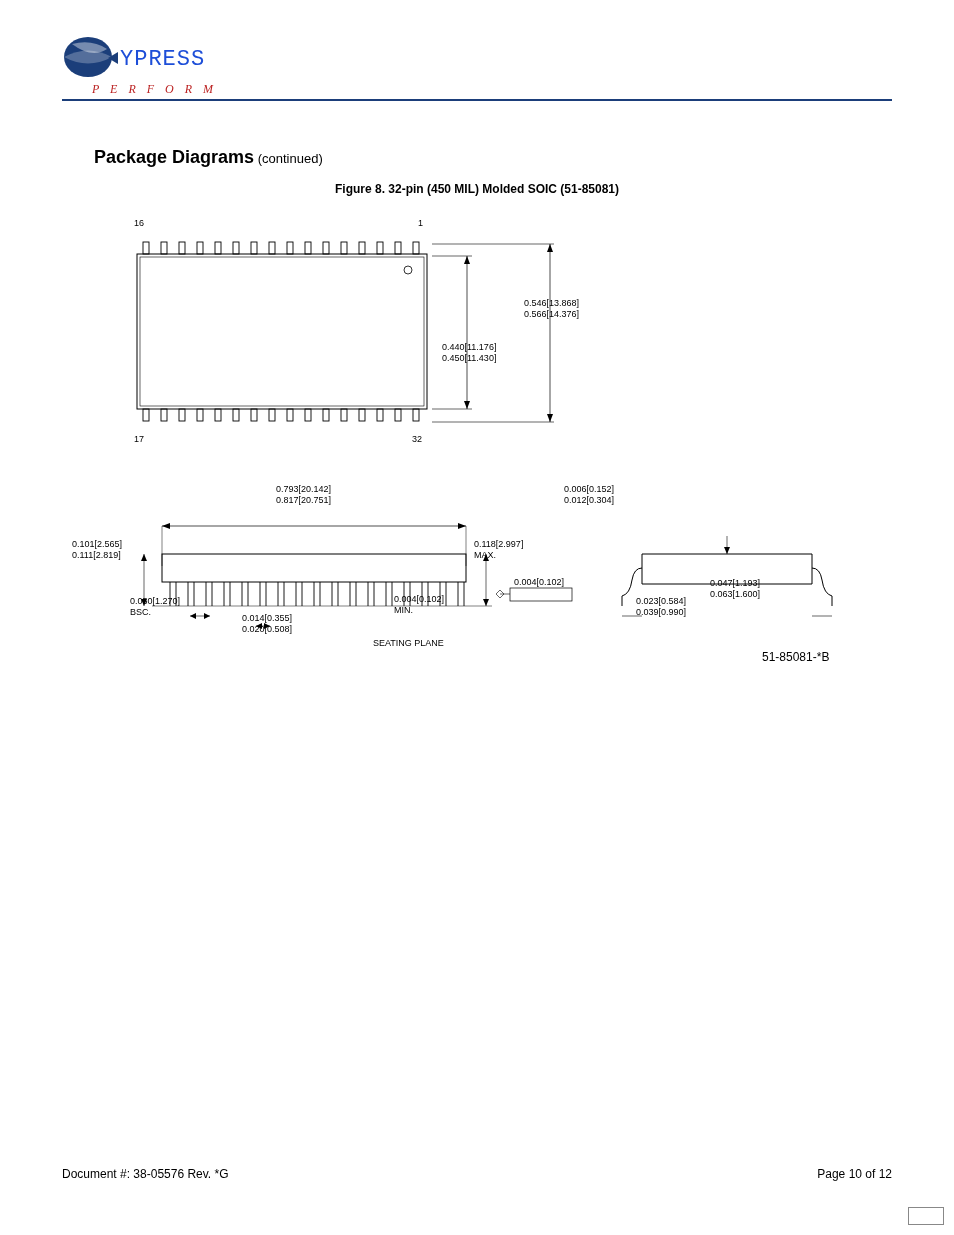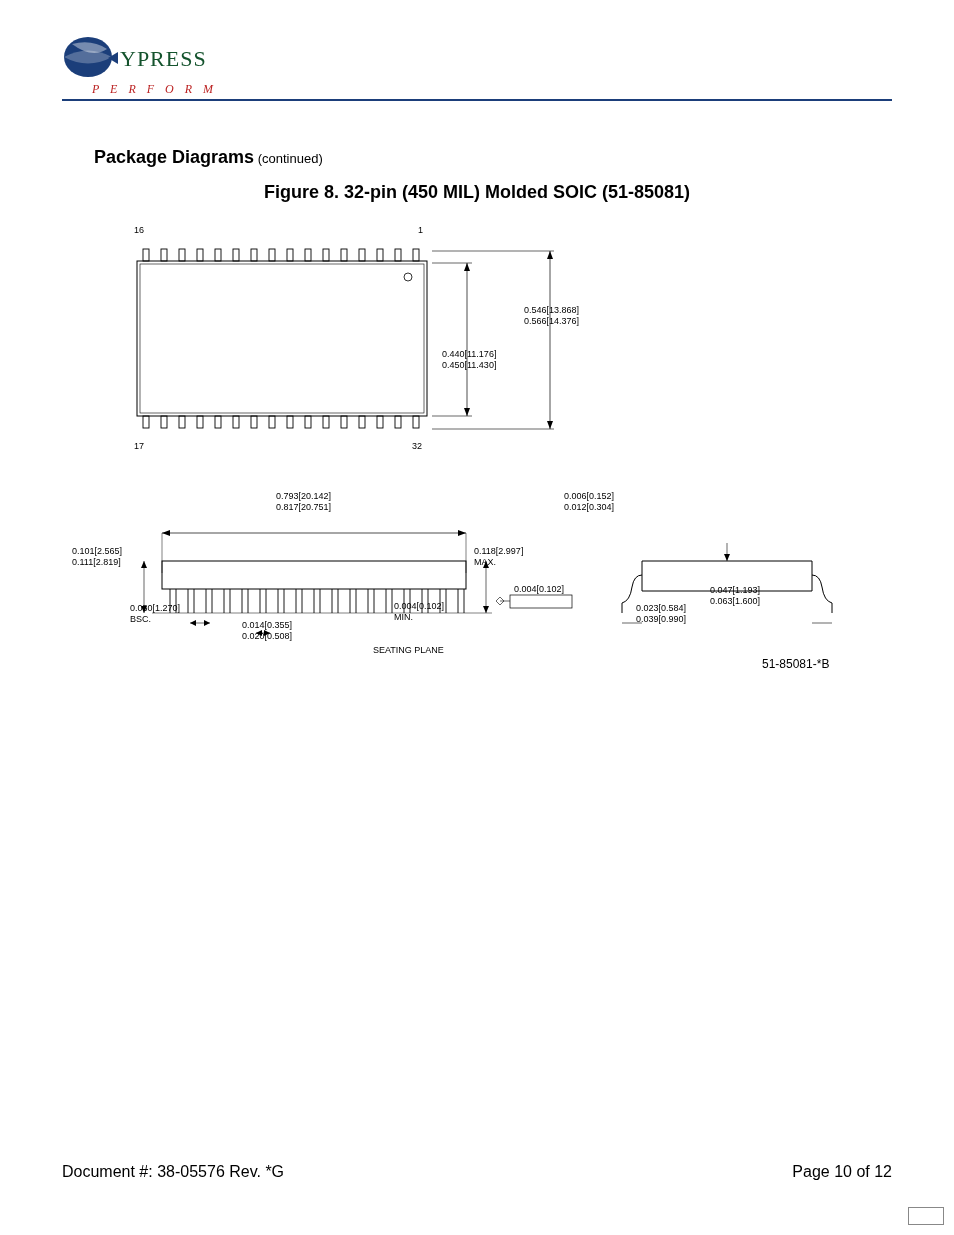--- a/index.html
+++ b/index.html
@@ -28,24 +28,24 @@
   }
   .logo-top {
     display: flex;
     align-items: center;
   }
   .logo-globe {
     width: 62px;
     height: 50px;
   }
   .logo-name {
-    font-family: Liberation Serif, serif;
+    font-family: Liberation Mono, monospace;
     font-size: 22px;
     letter-spacing: 1px;
-    color: #14532d;
+    color: #1d4ed8;
     margin-left: -4px;
   }
   .logo-perform {
     font-family: "Times New Roman", serif;
     font-style: italic;
     letter-spacing: 4px;
     font-size: 12px;
     color: #b22;
     margin-left: 30px;
     margin-top: -2px;
@@ -63,21 +63,21 @@
     font-size: 18px;
     font-weight: bold;
     margin-left: 32px;
   }
   .section-title .cont {
     font-size: 13px;
     font-weight: normal;
   }
   .figure-caption {
     text-align: center;
-    font-size: 18px;
+    font-size: 12px;
     font-weight: bold;
     margin-top: 14px;
   }
   .diagram-area {
     position: relative;
     width: 760px;
     height: 520px;
     margin: 20px 0 0 50px;
     font-size: 9px;
     font-family: Arial, sans-serif;
@@ -97,21 +97,21 @@
     left: 20px; top: 300px;
     width: 760px; height: 170px;
   }
   .footer {
     position: absolute;
     bottom: 54px;
     left: 62px;
     right: 62px;
     display: flex;
     justify-content: space-between;
-    font-size: 16px;
+    font-size: 12px;
   }
   .small-box {
     position: absolute;
     right: 10px;
     bottom: 10px;
     width: 36px;
     height: 18px;
     border: 1px solid #888;
   }
 </style>

